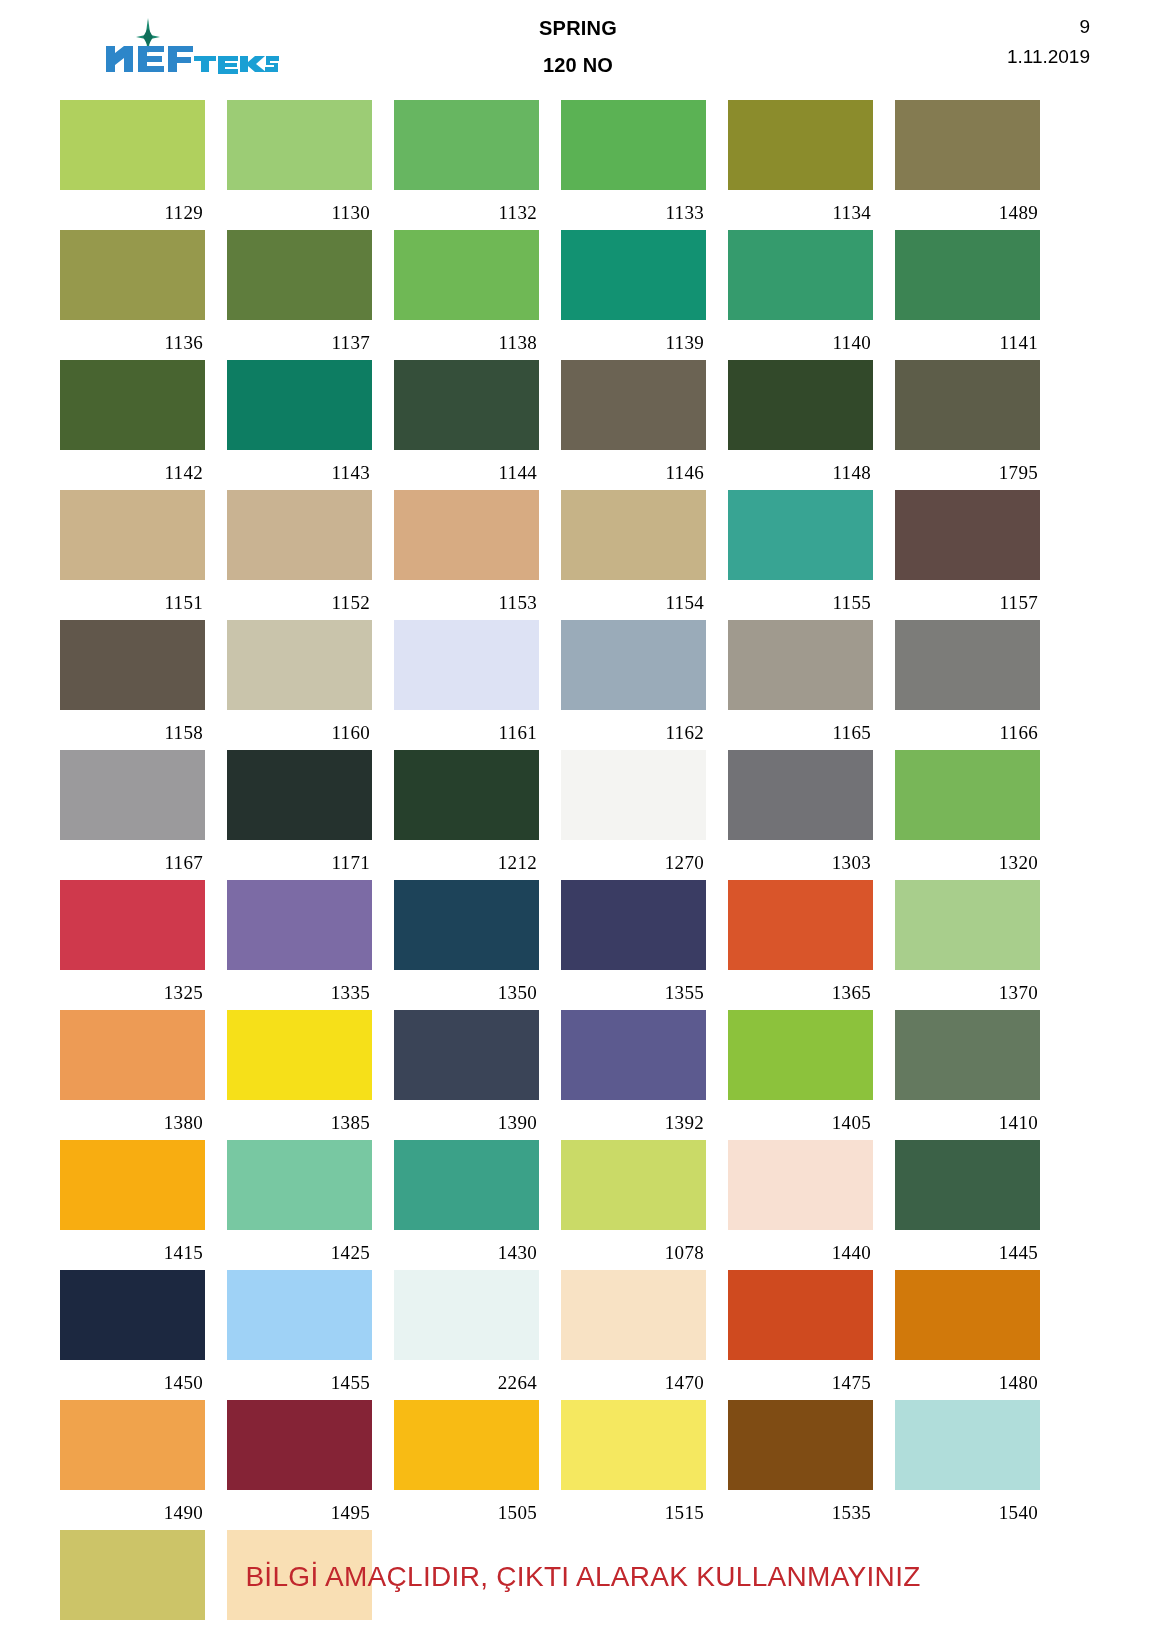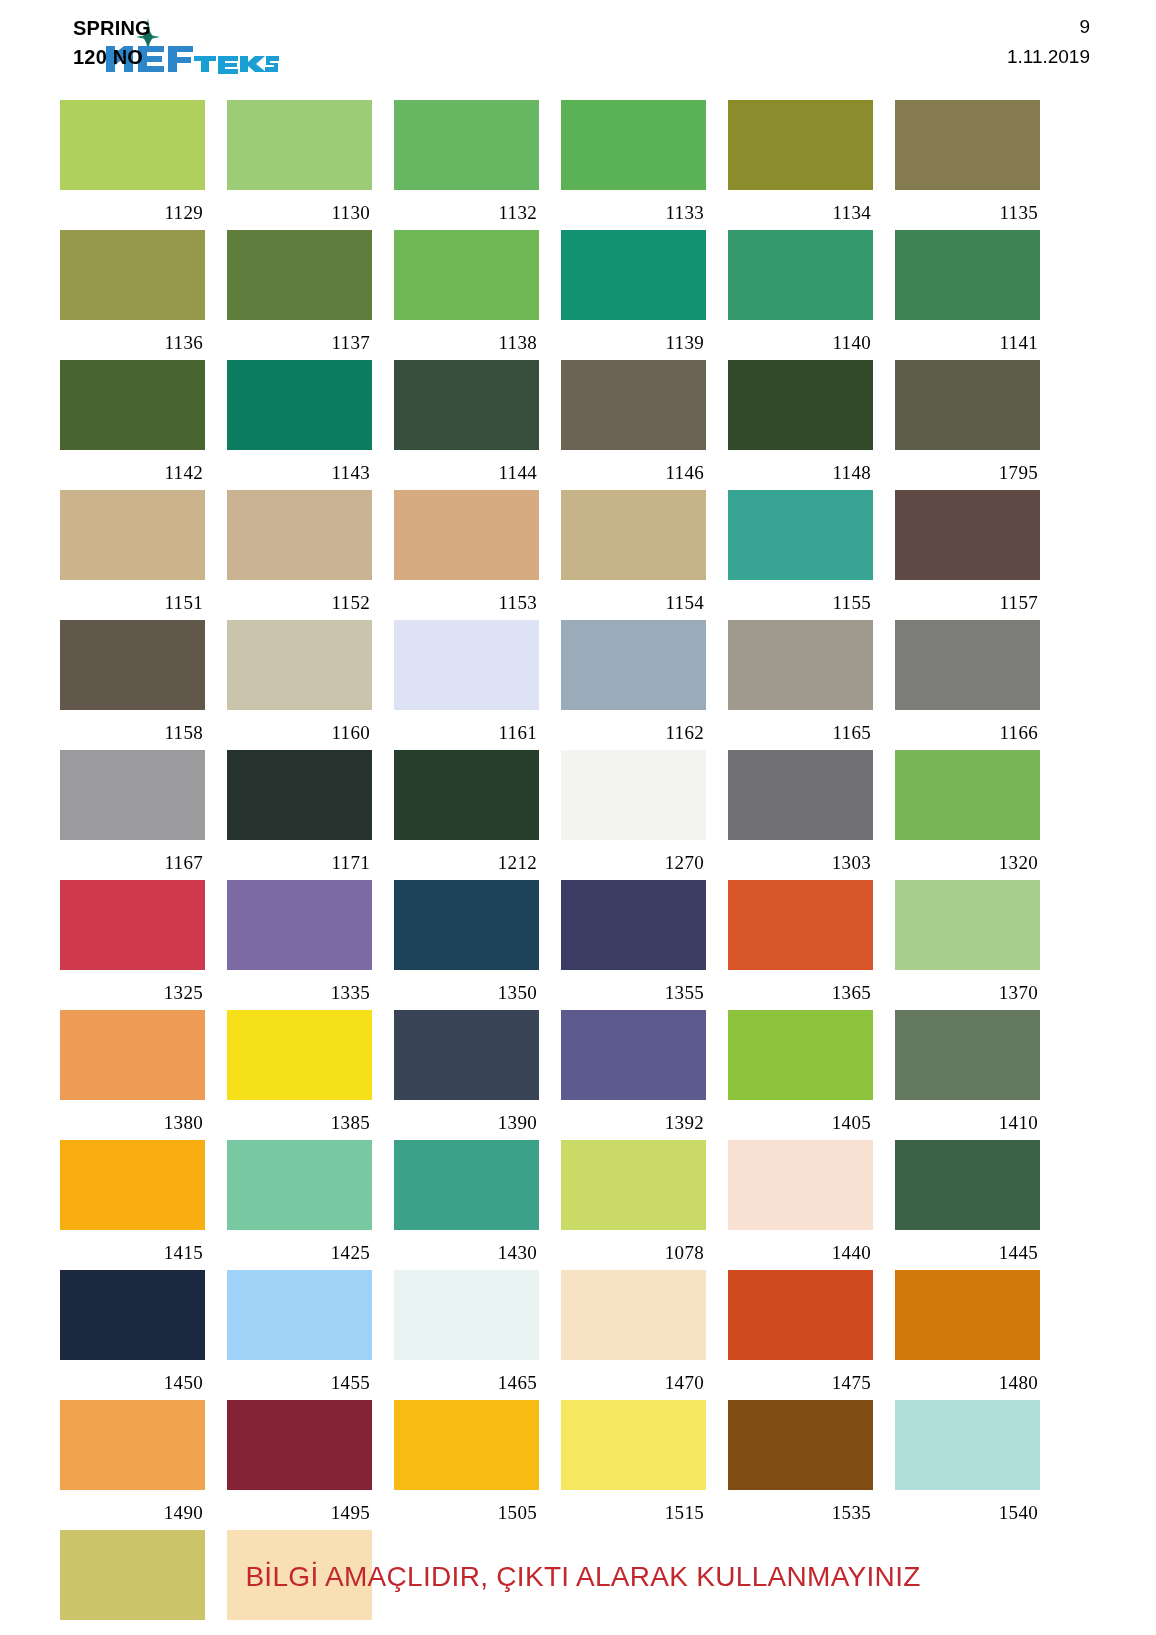--- a/index.html
+++ b/index.html
@@ -37,30 +37,30 @@
     position: absolute;
     left: 42px;
     top: 16px;
     width: 180px;
     height: 62px;
   }
   .logo-svg { display: block; }
 
   .title-block {
     position: absolute;
-    left: 15px;
+    left: 0;
     right: 0;
     top: 14px;
-    text-align: left;
+    text-align: center;
     font-weight: bold;
     font-size: 20px;
     line-height: 29px;
     letter-spacing: 0.2px;
   }
-  .title-line2 { font-weight: bold; }
+  .title-line2 { font-weight: bold; margin-top: 8px; }
 
   .meta-block {
     position: absolute;
     right: 8px;
     top: 12px;
     text-align: right;
     font-size: 19px;
     line-height: 30px;
   }
 
@@ -173,21 +173,21 @@
       <div class="cell">
         <span class="chip" style="background-color: rgb(91, 178, 84);"></span>
         <span class="chip-label">1133</span>
       </div>
       <div class="cell">
         <span class="chip" style="background-color: rgb(139, 140, 44);"></span>
         <span class="chip-label">1134</span>
       </div>
       <div class="cell">
         <span class="chip" style="background-color: rgb(132, 123, 81);"></span>
-        <span class="chip-label">1135</span>
+        <span class="chip-label">1489</span>
       </div>
       <div class="cell">
         <span class="chip" style="background-color: rgb(150, 153, 76);"></span>
         <span class="chip-label">1136</span>
       </div>
       <div class="cell">
         <span class="chip" style="background-color: rgb(95, 125, 61);"></span>
         <span class="chip-label">1137</span>
       </div>
       <div class="cell">
@@ -377,21 +377,21 @@
       <div class="cell">
         <span class="chip" style="background-color: rgb(28, 40, 64);"></span>
         <span class="chip-label">1450</span>
       </div>
       <div class="cell">
         <span class="chip" style="background-color: rgb(159, 210, 246);"></span>
         <span class="chip-label">1455</span>
       </div>
       <div class="cell">
         <span class="chip" style="background-color: rgb(232, 243, 242);"></span>
-        <span class="chip-label">1465</span>
+        <span class="chip-label">2264</span>
       </div>
       <div class="cell">
         <span class="chip" style="background-color: rgb(248, 226, 196);"></span>
         <span class="chip-label">1470</span>
       </div>
       <div class="cell">
         <span class="chip" style="background-color: rgb(207, 74, 31);"></span>
         <span class="chip-label">1475</span>
       </div>
       <div class="cell">

